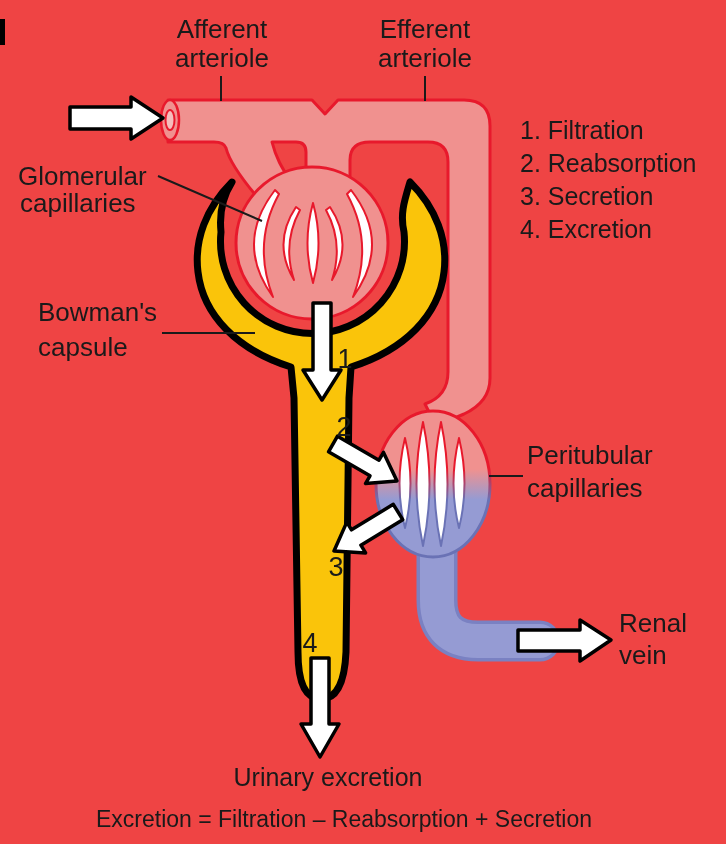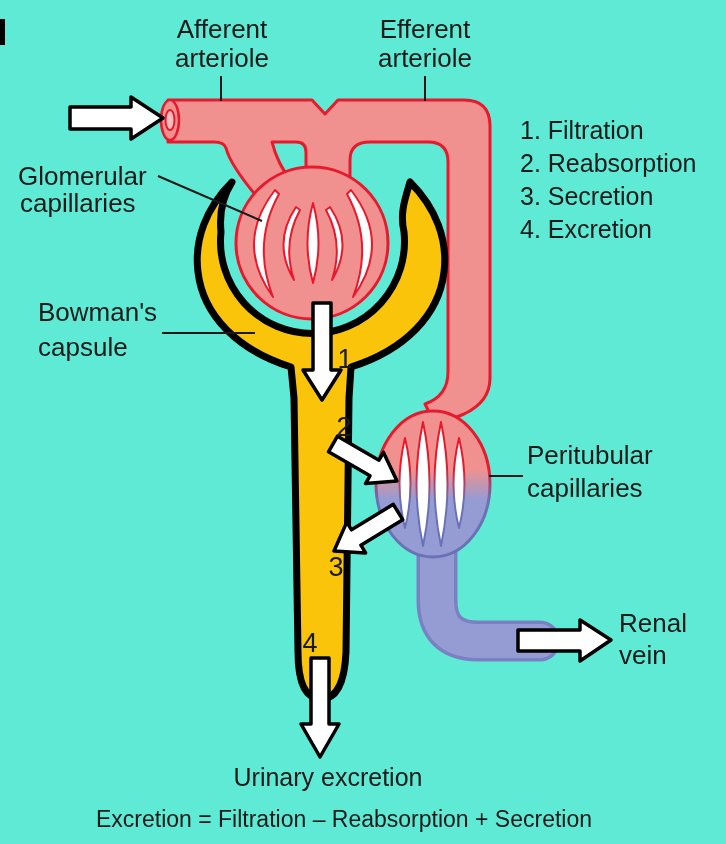--- a/index.html
+++ b/index.html
@@ -1,16 +1,16 @@
 <!DOCTYPE html>
 <html><head>
 <meta charset="utf-8">
 <style>
   html,body{margin:0;padding:0;background:#fff;}
-  .stage{width:726px;height:844px;position:relative;background:#5eead4;overflow:hidden;
+  .stage{width:726px;height:844px;position:relative;background:#ef4444;overflow:hidden;
          font-family:"Liberation Sans", sans-serif;}
   svg{display:block;}
   text{fill:#1a1a1a;font-family:"Liberation Sans", sans-serif;}
   .lbl{font-size:26px;}
   .lst{font-size:25px;}
   .num{font-size:27px;}
   .small-bottom{font-size:25px;}
   .eq{font-size:23px;}
   .mid{text-anchor:middle;}
 </style>

